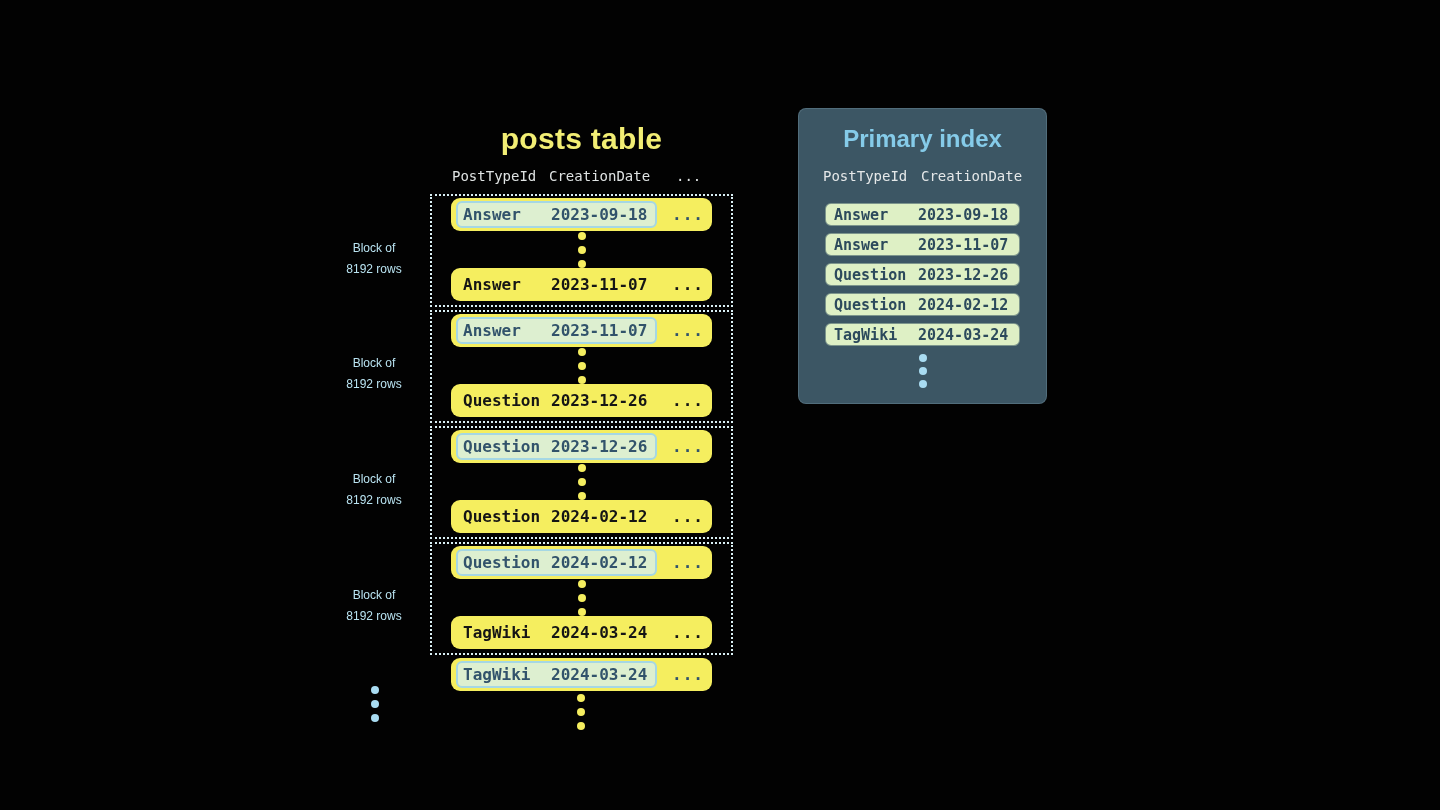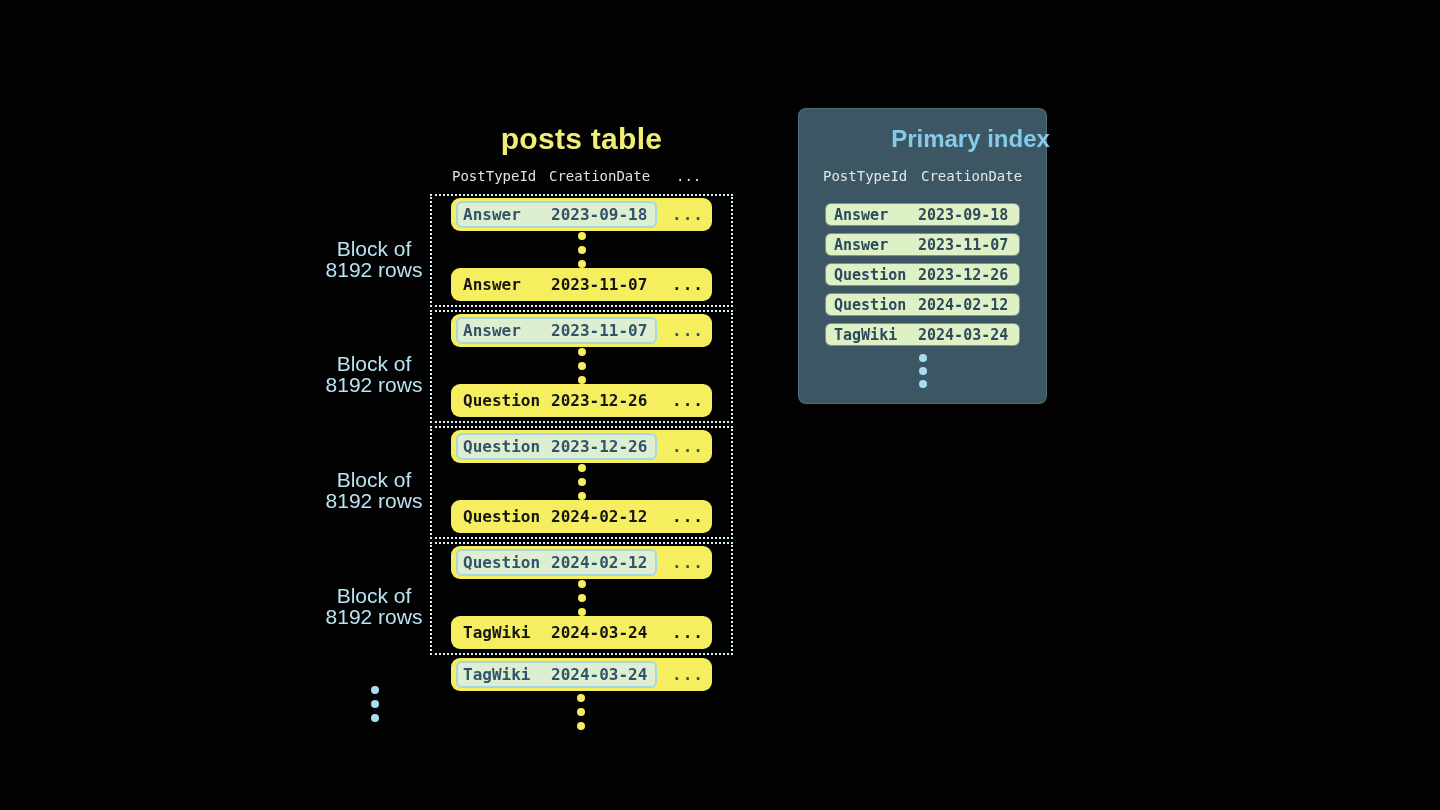--- a/index.html
+++ b/index.html
@@ -34,42 +34,42 @@
   .cell{
     display:inline-flex;align-items:center;border:2px solid transparent;
     border-radius:6px;padding:2px 8px 2px 5px;
   }
   .hlrow .cell{background:#ddefd0;border-color:#a5d7e4;}
   .cell .t{display:inline-block;width:88px;}
   .ell{margin-left:auto;letter-spacing:1px;}
 
   .blk-label{
     position:absolute;left:314px;width:120px;text-align:center;
-    color:#b9e3f1;font-size:21px;line-height:21px;
+    color:#b9e3f1;font-size:12px;line-height:21px;
   }
   .lbl0{top:238px;} .lbl1{top:353px;} .lbl2{top:469px;} .lbl3{top:585px;}
 
   .overflow-row{position:absolute;left:451px;top:658px;}
 
   .vdots{display:flex;flex-direction:column;align-items:center;gap:6px;}
   .vdots i{width:8px;height:8px;border-radius:50%;display:block;}
   .ydots i{background:#f5ee5f;}
   .bdots i{background:#a9dcf2;}
   .bottom-ydots{position:absolute;left:577px;top:694px;}
   .left-bdots{position:absolute;left:371px;top:686px;}
 
   
   .panel{
     position:absolute;left:798px;top:108px;width:249px;height:296px;
     background:#3c5664;border:1px solid rgba(160,190,205,.22);
     border-radius:8px;box-sizing:border-box;
   }
   .pi-title{
     position:absolute;left:0;top:16px;width:100%;text-align:center;
-    color:#85cbe9;font-size:24px;font-weight:600;padding-left:48px;
+    color:#85cbe9;font-size:24px;font-weight:600;
   }
   .pi-head{position:absolute;top:59px;font-family:"DejaVu Sans Mono",monospace;
     font-size:14px;color:#e5e8e9;}
   .pi-h1{left:24px;} .pi-h2{left:122px;}
 
   .pi-rows{position:absolute;left:26px;top:94px;}
   .pill{
     box-sizing:border-box;width:195px;height:23px;margin-bottom:7px;
     background:#def0c5;border:1px solid rgba(44,74,92,.55);border-radius:6px;
     display:flex;align-items:center;padding:0 8px;

